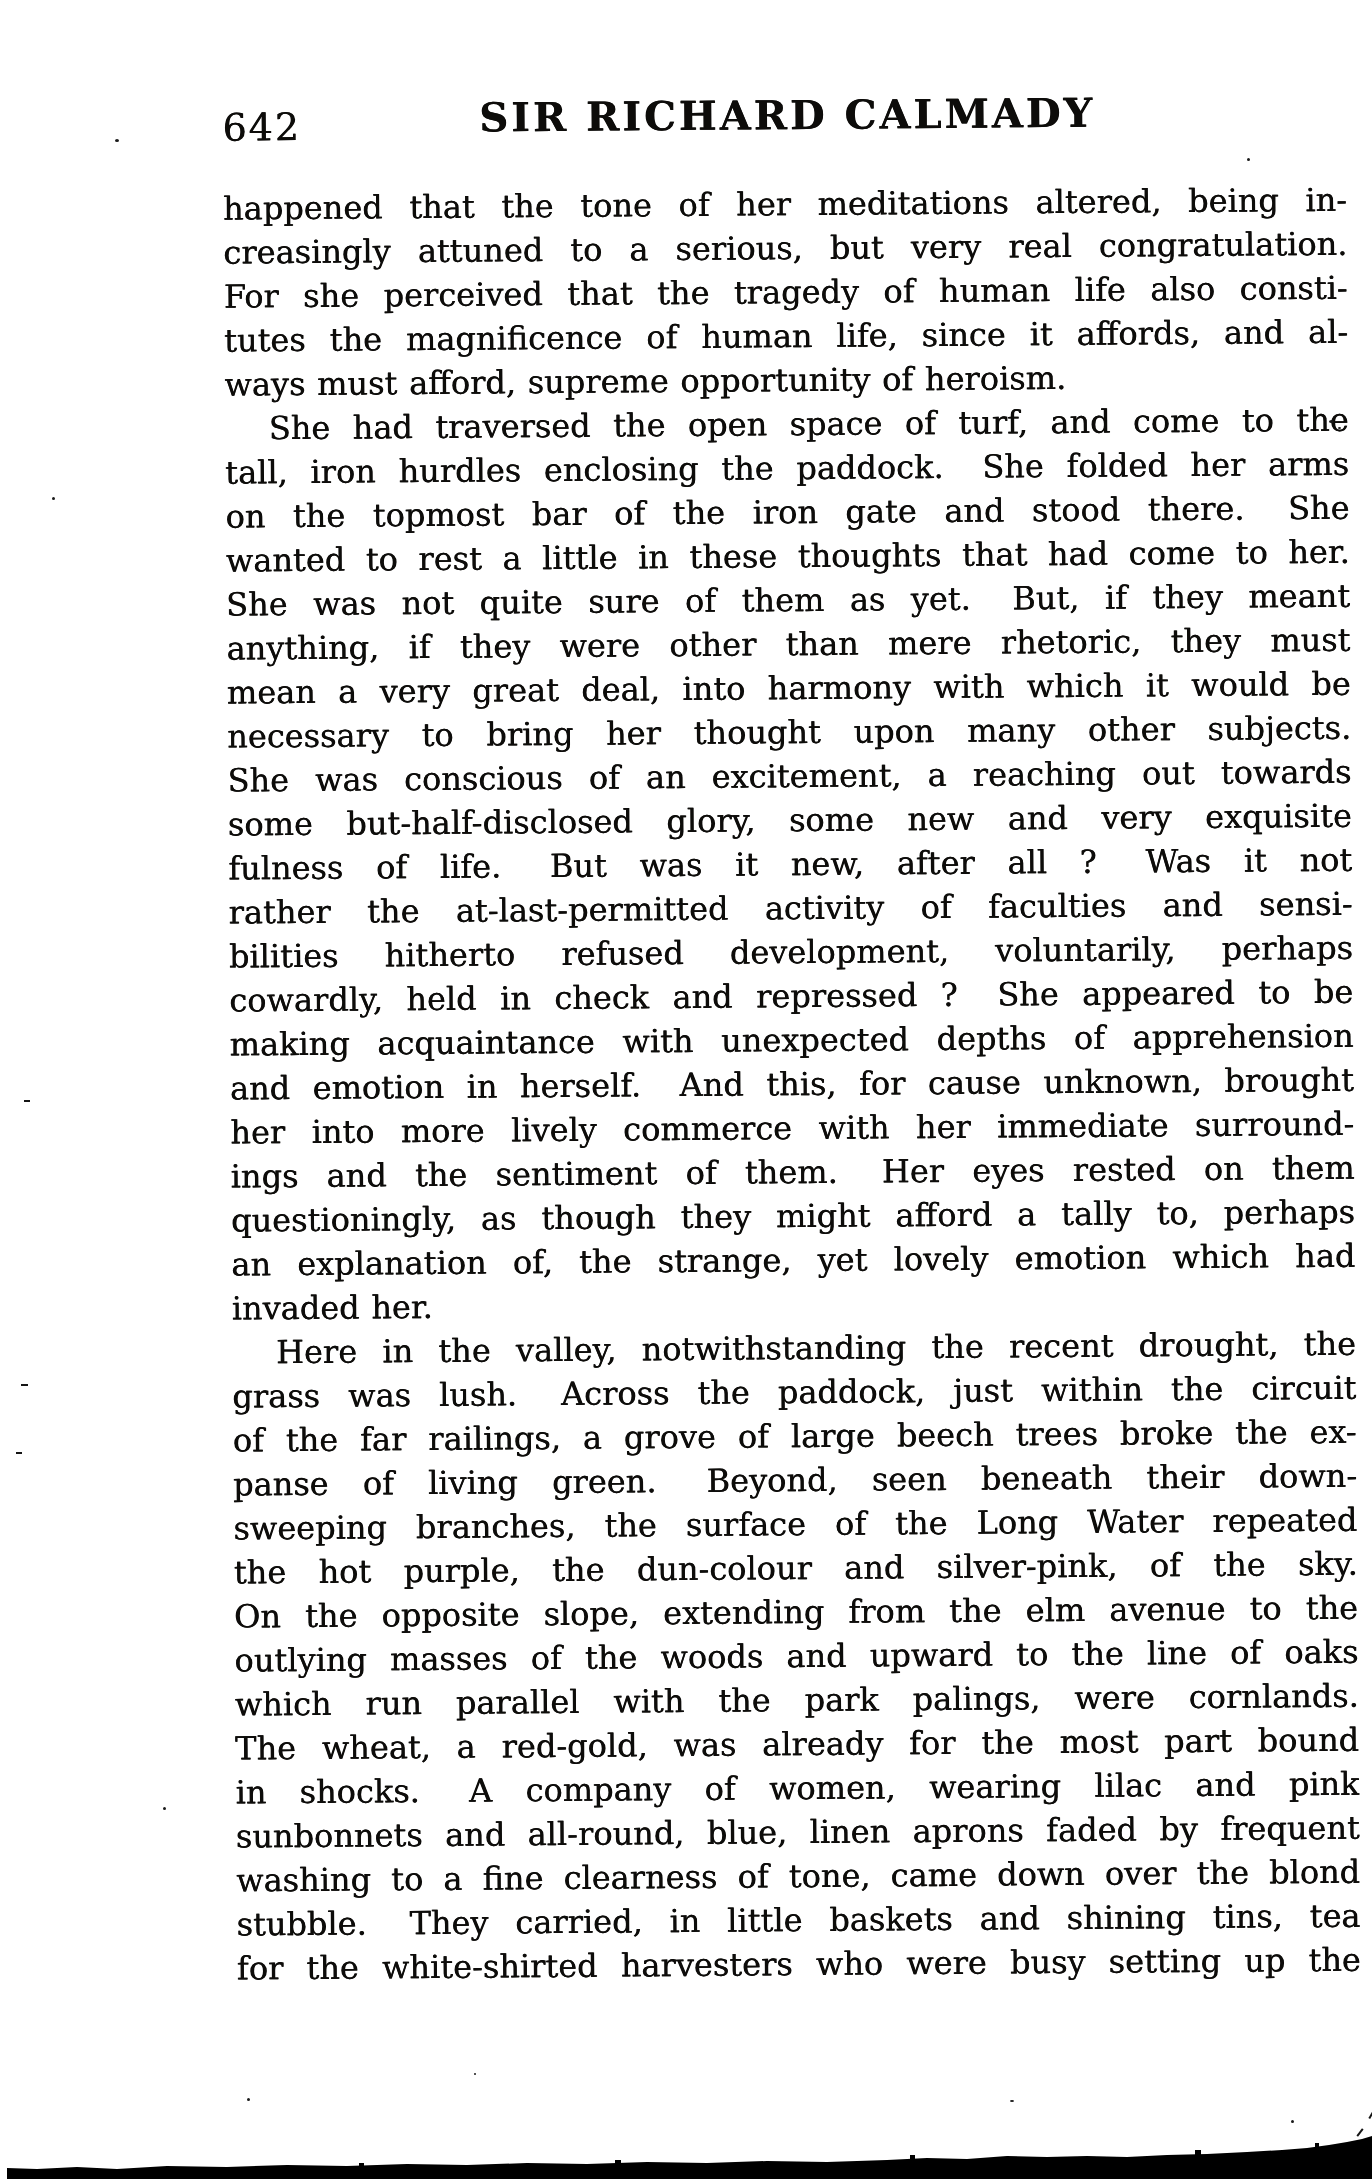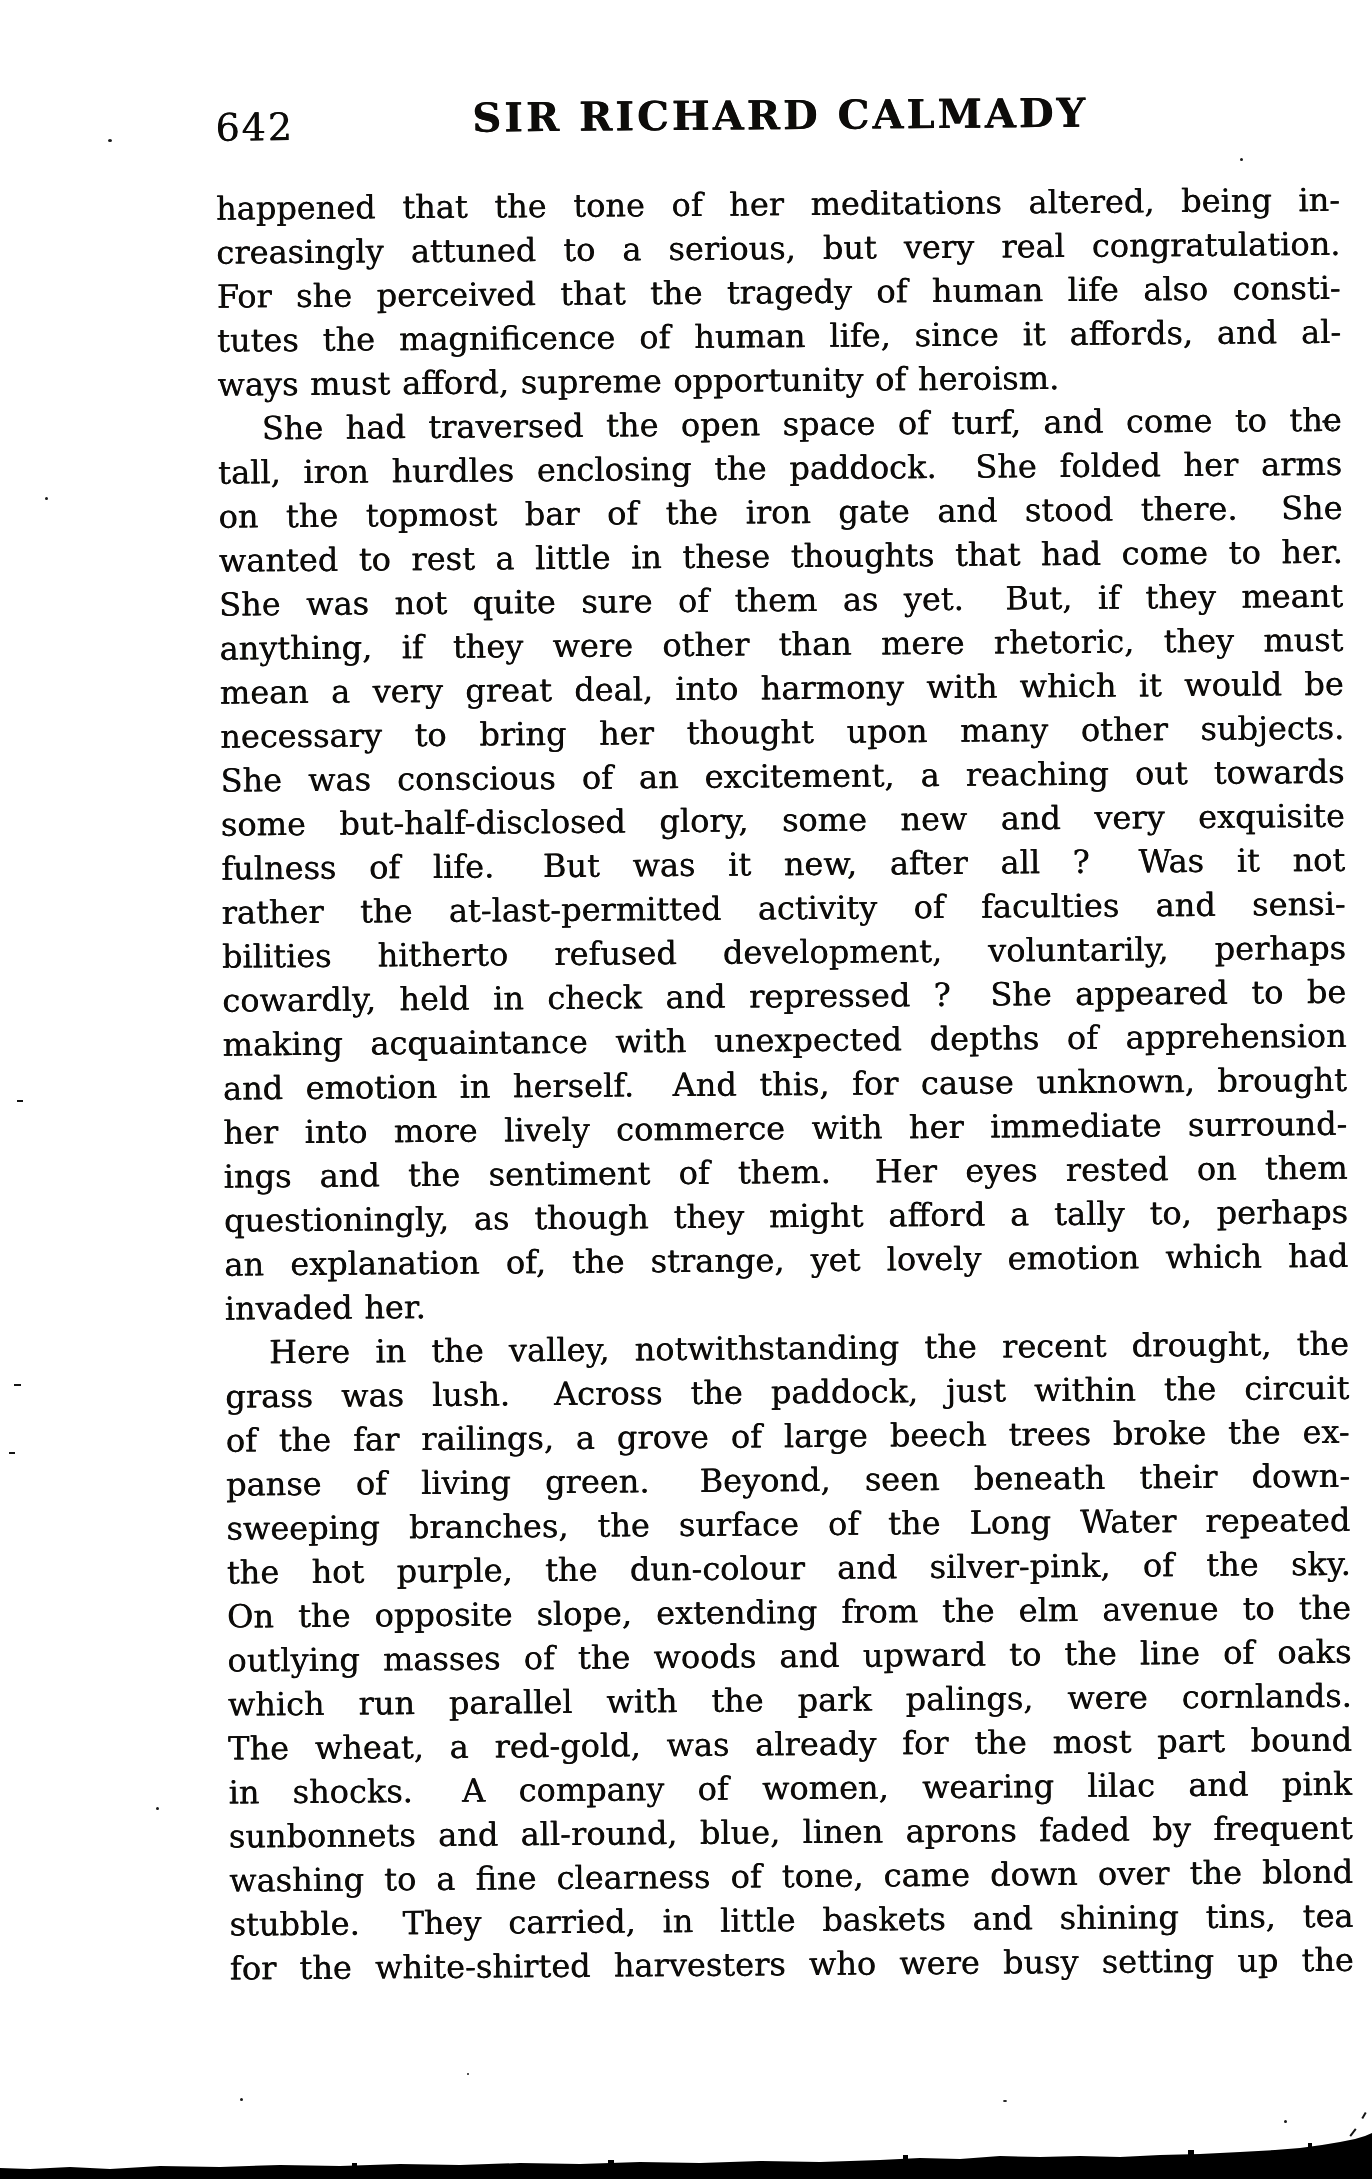--- a/index.html
+++ b/index.html
@@ -9,21 +9,21 @@
   }
   html, body { margin: 0; padding: 0; }
   body {
     width: 1372px; height: 2179px;
     background: var(--paper);
     overflow: hidden;
     position: relative;
     font-family: "DejaVu Serif", "Liberation Serif", serif;
     color: var(--ink);
   }
-  .sheet { position: absolute; inset: 0; }
+  .sheet { position: absolute; inset: 0; margin-left: 7px; }
 
   
   .scan-content {
     position: absolute; inset: 0;
     transform: rotate(-0.45deg);
     transform-origin: 50% 45%;
   }
 
   .folio {
     position: absolute;

